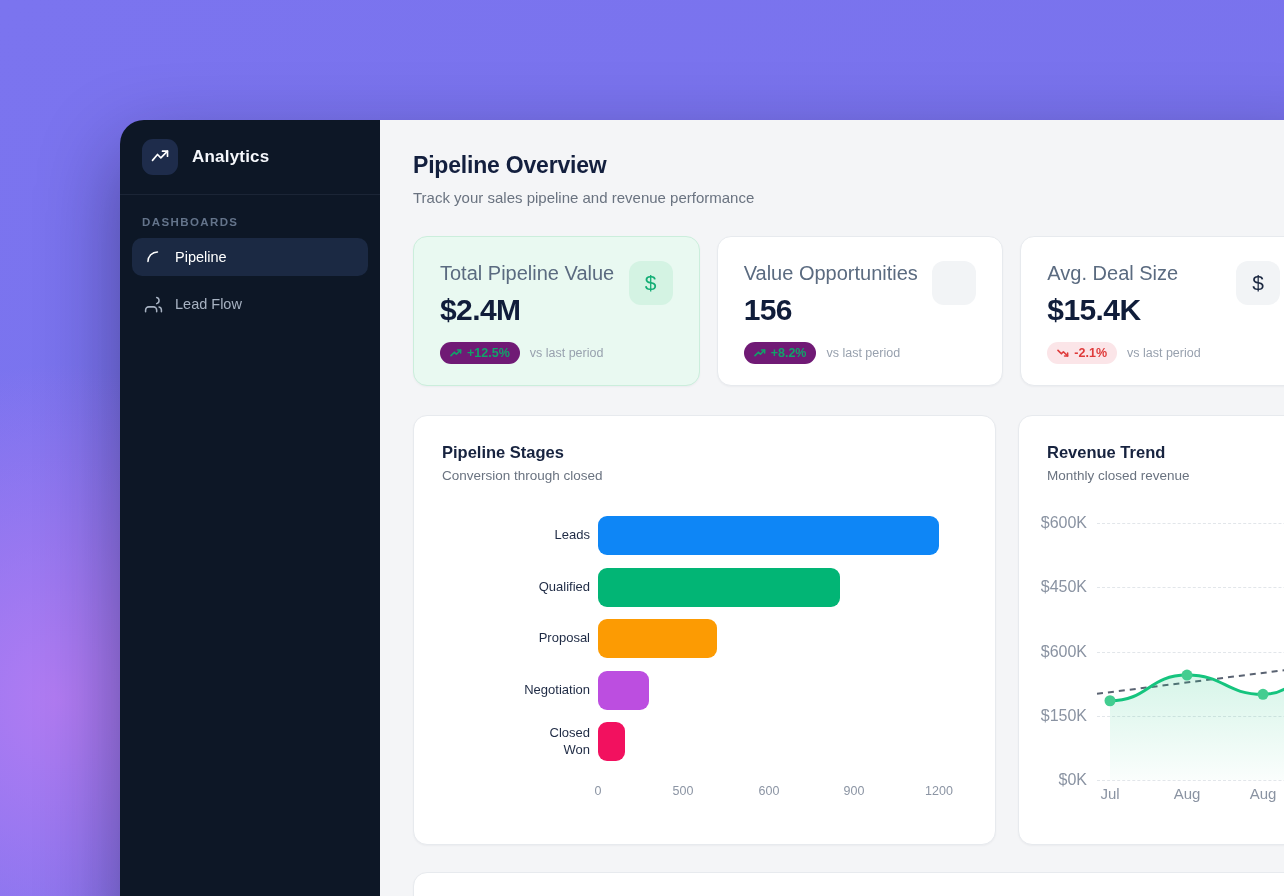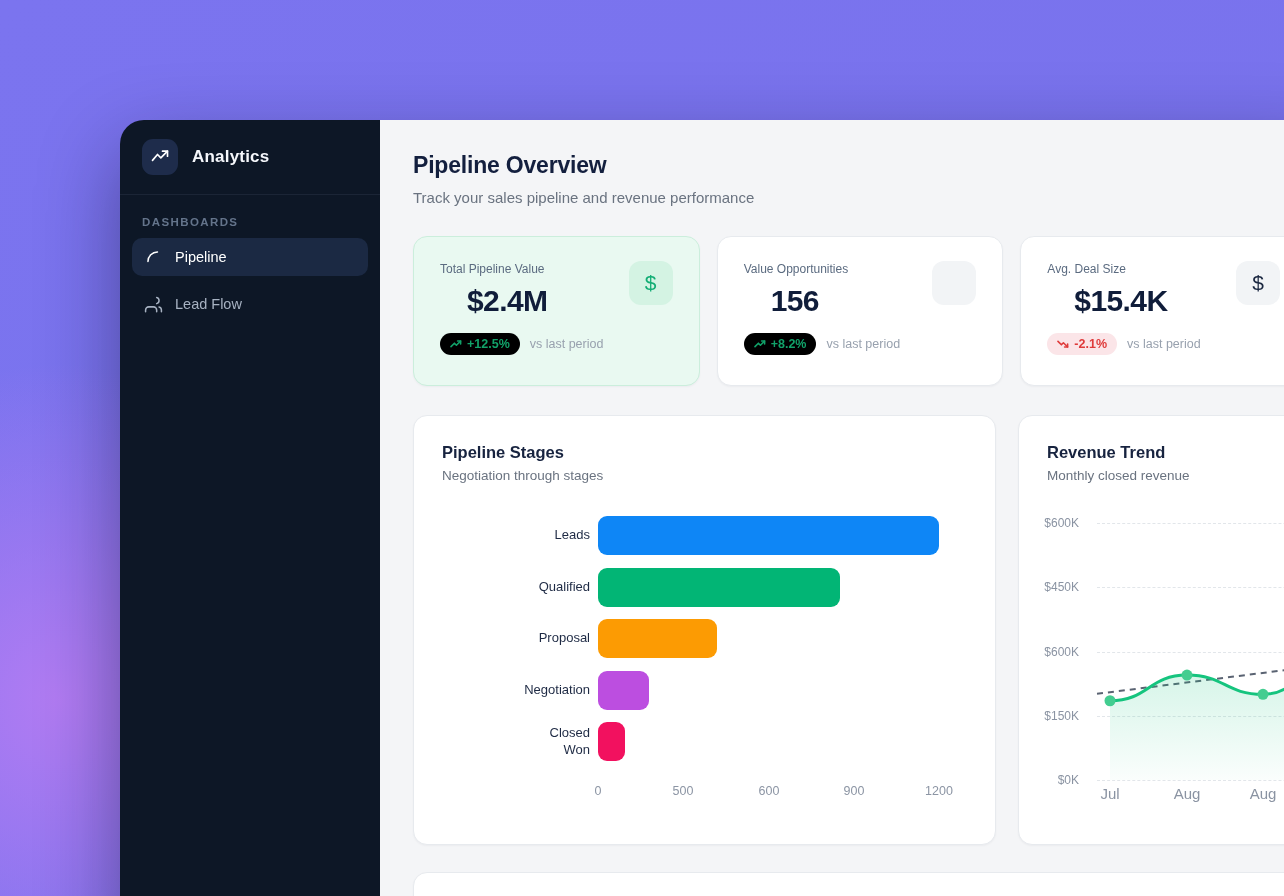--- a/index.html
+++ b/index.html
@@ -50,28 +50,28 @@
   .page-subtitle { font-size:15px; color:#6A7380; line-height:19px; margin-top:8px; margin-bottom:29px; }
 
   
   .stats-row { display:flex; gap:17px; }
   .stat-card {
     position:relative; flex:1; height:150px; background:#FFFFFF;
     border:1px solid #E7EAEE; border-radius:14px; padding:25px 26px;
     box-shadow:0 1px 2px rgba(16,24,40,.04);
   }
   .stat-card.highlight { background:#E9F9F1; border-color:#CBEEDC; }
-  .stat-label { font-size:12px; color:#5B6B80; }
-  .stat-value { font-size:30px; font-weight:800; color:#101D3A; letter-spacing:-.6px; margin-top:8px;margin-left:27px; }
+  .stat-label { font-size:20px; color:#5B6B80; }
+  .stat-value { font-size:30px; font-weight:800; color:#101D3A; letter-spacing:-.6px; margin-top:8px; }
   .stat-foot { display:flex; align-items:center; gap:10px; margin-top:15px; }
   .badge {
     display:inline-flex; align-items:center; gap:5px; height:22px; padding:0 10px;
     border-radius:11px; font-size:12.5px; font-weight:700;
   }
-  .badge.up   { background:#000000; color:#11A269; }
+  .badge.up   { background:#701a75; color:#11A269; }
   .badge.down { background:#FBE5E8; color:#DF3B3B; }
   .stat-compare { font-size:12.5px; color:#98A1AE; }
   .stat-icon {
     position:absolute; top:24px; right:26px; width:44px; height:44px; border-radius:12px;
     display:flex; align-items:center; justify-content:center;
     background:#F2F4F6; color:#1A2740; font-size:21px; font-weight:500;
   }
   .stat-card.highlight .stat-icon { background:#D4F3E3; color:#12AD74; }
 
   
@@ -91,21 +91,21 @@
     width:148px; flex:0 0 148px; text-align:right; font-size:13px; color:#1E2A44;
     font-weight:500; line-height:1.25; white-space:pre-line; padding-right:0;
   }
   .ps-bararea { flex:1; margin-left:8px; position:relative; height:39px; }
   .ps-bar { position:absolute; left:0; top:0; height:39px; border-radius:9px; }
   .ps-ticks { position:absolute; left:184px; top:368px; width:360px; height:16px; }
   .ps-tick { position:absolute; transform:translateX(-50%); font-size:12.5px; color:#8C95A4; }
 
   
   .rt-ylabs { position:absolute; left:22px; top:107px; width:46px; height:257px; }
-  .rt-ylab { position:absolute; right:8px; transform:translateY(-50%); font-size:12px; color:#8A93A2; }
+  .rt-ylab { position:absolute; right:0; transform:translateY(-50%); font-size:16px; color:#8A93A2; }
   .rt-plot { position:absolute; left:78px; top:107px; right:-36px; height:257px; }
   .rt-grid { position:absolute; left:0; right:0; height:0; border-top:1.5px dashed #E2E6EA; }
   .rt-months { position:absolute; left:78px; top:369px; right:-36px; height:16px; }
   .rt-month { position:absolute; transform:translateX(-50%); font-size:15px; color:#8A93A2; }
   .rt-plot svg { position:absolute; left:0; top:0; overflow:visible; }
 
   
   .bottom-card {
     margin-top:27px; height:140px; background:#FFFFFF; border:1px solid #E7EAEE;
     border-radius:14px; box-shadow:0 1px 2px rgba(16,24,40,.04);
@@ -209,21 +209,21 @@
           <div class="stat-icon">
             <span>$</span>
           </div>
         </div>
       </div>
 
     <div class="charts-row">
 
       <section class="chart-card">
         <div class="chart-title">Pipeline Stages</div>
-        <div class="chart-subtitle">Negotiation through stages</div>
+        <div class="chart-subtitle">Conversion through closed</div>
         <div class="ps-rows" id="ps-rows">
             <div class="ps-row">
               <div class="ps-label">Leads</div>
               <div class="ps-bararea">
                 <div class="ps-bar" style="width: 341px; background: rgb(14, 134, 246);"></div>
               </div>
             </div>
             <div class="ps-row">
               <div class="ps-label">Qualified</div>
               <div class="ps-bararea">

